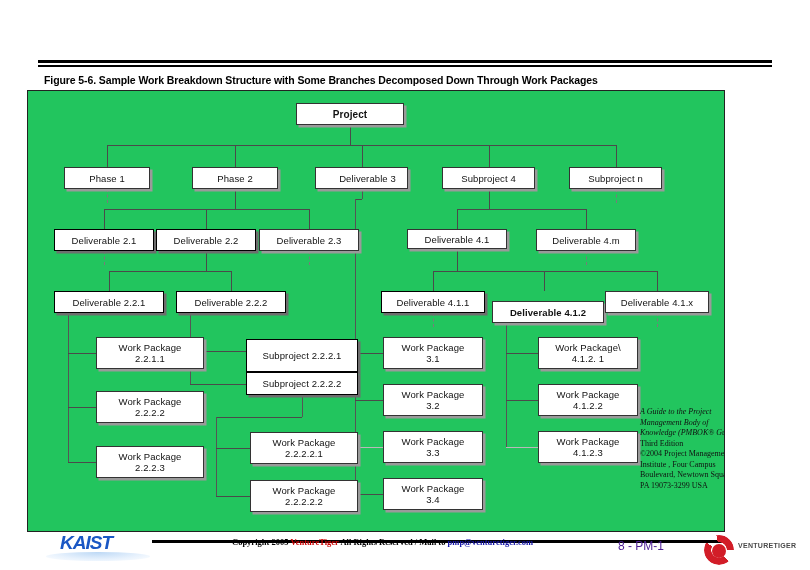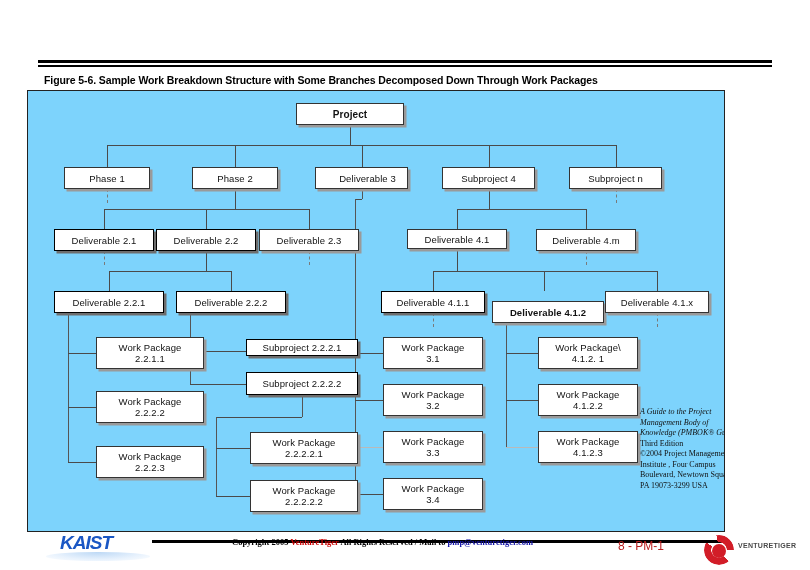--- a/index.html
+++ b/index.html
@@ -32,21 +32,21 @@
     position:absolute;left:44px;top:74px;
     font-size:10.5px;font-weight:bold;white-space:nowrap;
     letter-spacing:-0.1px;
   }
 
   
   .frame{
     position:absolute;left:27px;top:90px;
     width:696px;height:440px;
     border:1.5px solid #222;
-    background:#7dd3fc;
+    background:#22c55e;
     overflow:hidden;
   }
 
   
   .nd{
     position:absolute;
     box-sizing:border-box;
     border:1.2px solid #333;
     background:#fff;
     box-shadow:2.5px 2.5px 0 #9a9a9a;
@@ -100,21 +100,21 @@
   .footline{position:absolute;left:152px;top:12px;width:575px;height:2.5px;background:#000;}
   .copy{
     position:absolute;left:232px;top:537px;
     font-size:8.5px;font-weight:bold;white-space:nowrap;
     font-family:"Liberation Serif", serif;
   }
   .copy .vt{color:#cc0000;}
   .copy .ml{color:#1414a8;}
   .pgnum{
     position:absolute;left:618px;top:539px;
-    font-size:12px;color:#b91c1c;white-space:nowrap;
+    font-size:12px;color:#4c1d95;white-space:nowrap;
   }
   .vtlogo{position:absolute;left:700px;top:1px;width:105px;height:40px;}
   .vtmark{
     position:absolute;left:4px;top:6px;width:30px;height:30px;
   }
   .vtmark .ring{
     position:absolute;left:0;top:0;width:30px;height:30px;border-radius:50%;
     background:
       conic-gradient(from 200deg, #d21d28 0deg 100deg, transparent 100deg 150deg,
                      #d21d28 150deg 250deg, transparent 250deg 300deg,
@@ -216,21 +216,21 @@
         <div class="nd dark" style="left: 148px; top: 200px; width: 110px; height: 22px;">Deliverable 2.2.2</div>
         <div class="nd dark" style="left: 353px; top: 200px; width: 104px; height: 22px;">Deliverable 4.1.1</div>
         <div class="nd" style="left: 464px; top: 210px; width: 112px; height: 22px; font-weight: bold;">Deliverable 4.1.2</div>
         <div class="nd" style="left: 577px; top: 200px; width: 104px; height: 22px;">Deliverable 4.1.x</div>
         <div class="nd" style="left: 68px; top: 246px; width: 108px; height: 32px;">Work Package
 2.2.1.1</div>
         <div class="nd" style="left: 68px; top: 300px; width: 108px; height: 32px;">Work Package
 2.2.2.2</div>
         <div class="nd" style="left: 68px; top: 355px; width: 108px; height: 32px;">Work Package
 2.2.2.3</div>
-        <div class="nd dark" style="left: 218px; top: 248px; width: 112px; height: 17px;">Subproject 2.2.2.1</div>
+        <div class="nd dark" style="left: 218px; top: 248px; width: 112px; height: 33px;">Subproject 2.2.2.1</div>
         <div class="nd dark" style="left: 218px; top: 281px; width: 112px; height: 23px;">Subproject 2.2.2.2</div>
         <div class="nd" style="left: 222px; top: 341px; width: 108px; height: 32px;">Work Package
 2.2.2.2.1</div>
         <div class="nd" style="left: 222px; top: 389px; width: 108px; height: 32px;">Work Package
 2.2.2.2.2</div>
         <div class="nd" style="left: 355px; top: 246px; width: 100px; height: 32px;">Work Package
 3.1</div>
         <div class="nd" style="left: 355px; top: 293px; width: 100px; height: 32px;">Work Package
 3.2</div>
         <div class="nd" style="left: 355px; top: 340px; width: 100px; height: 32px;">Work Package

